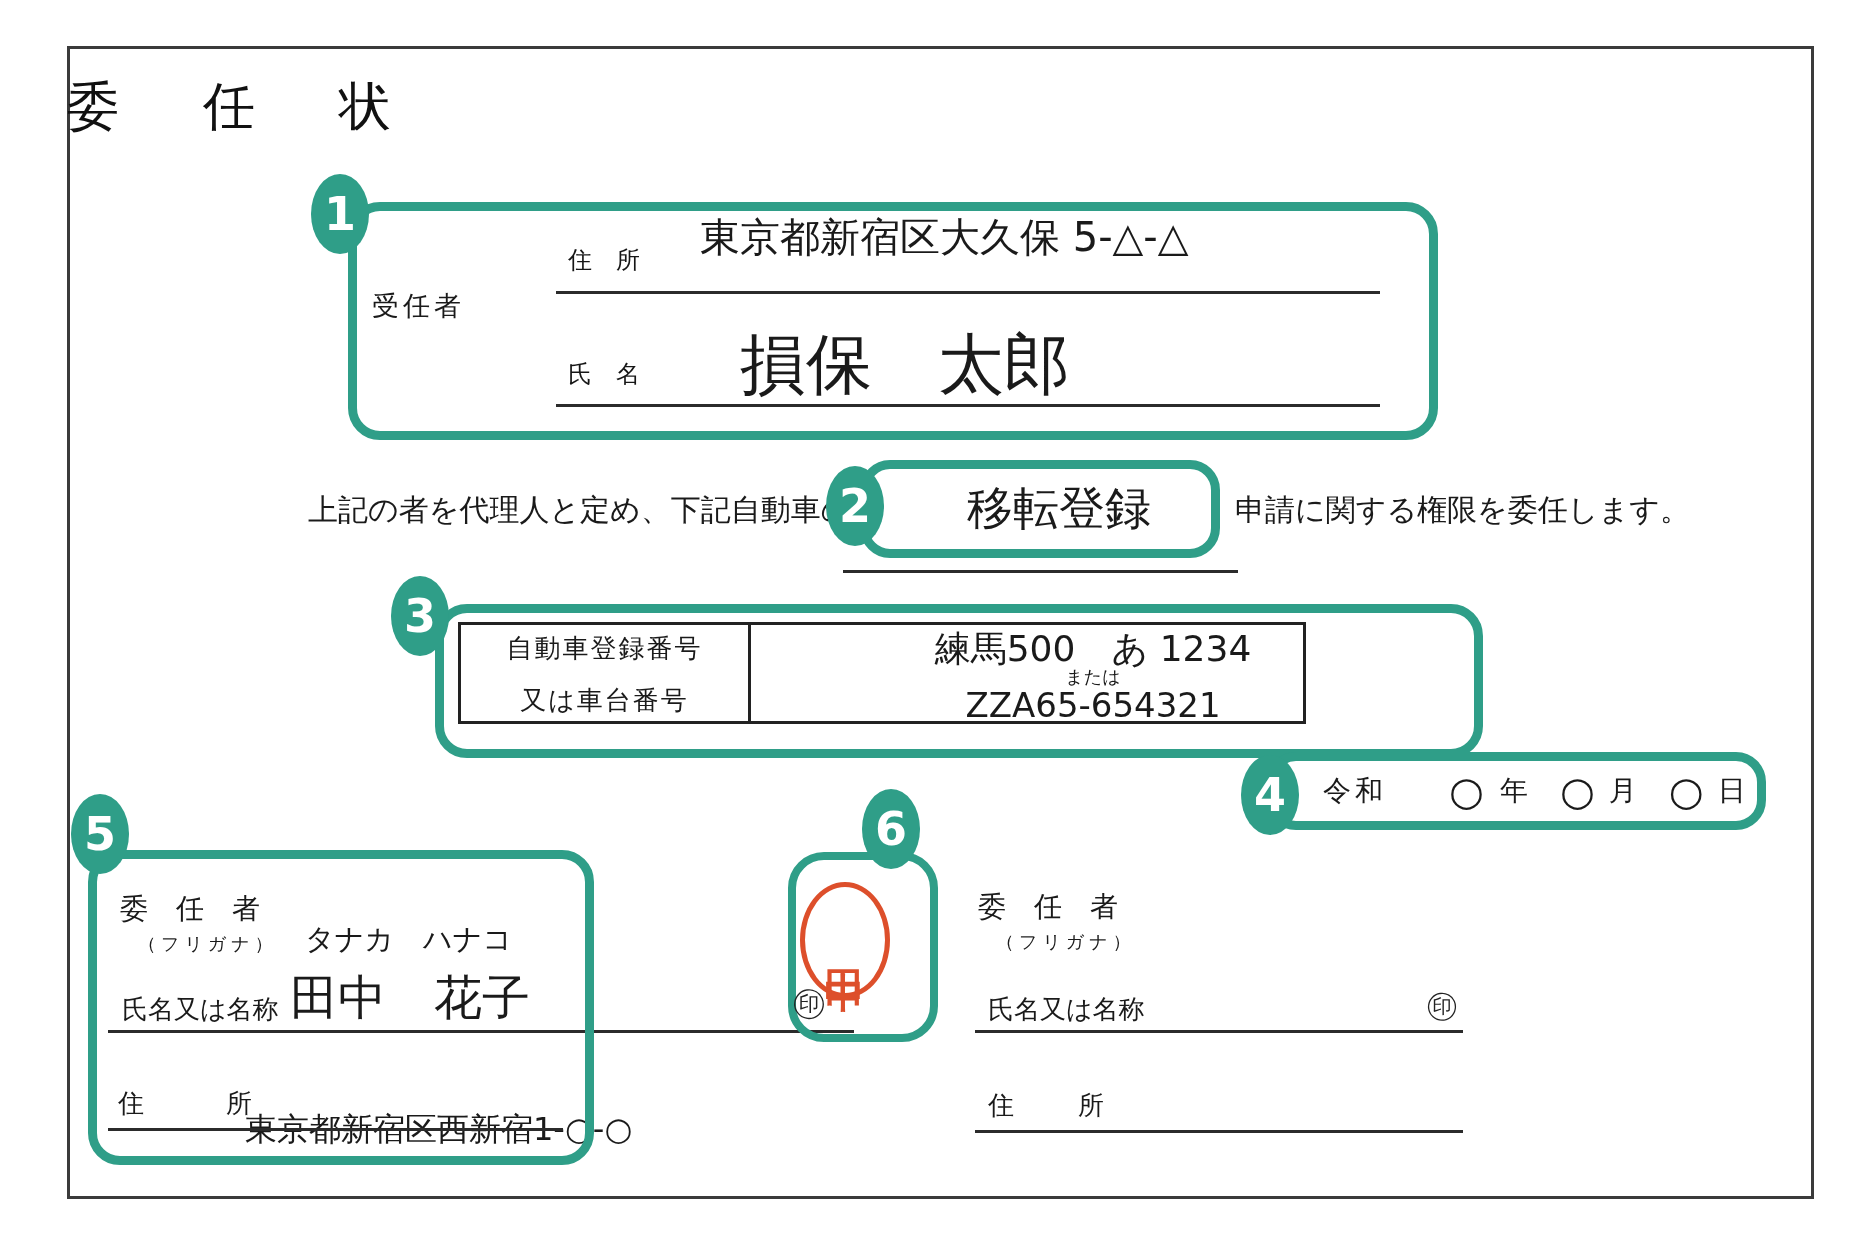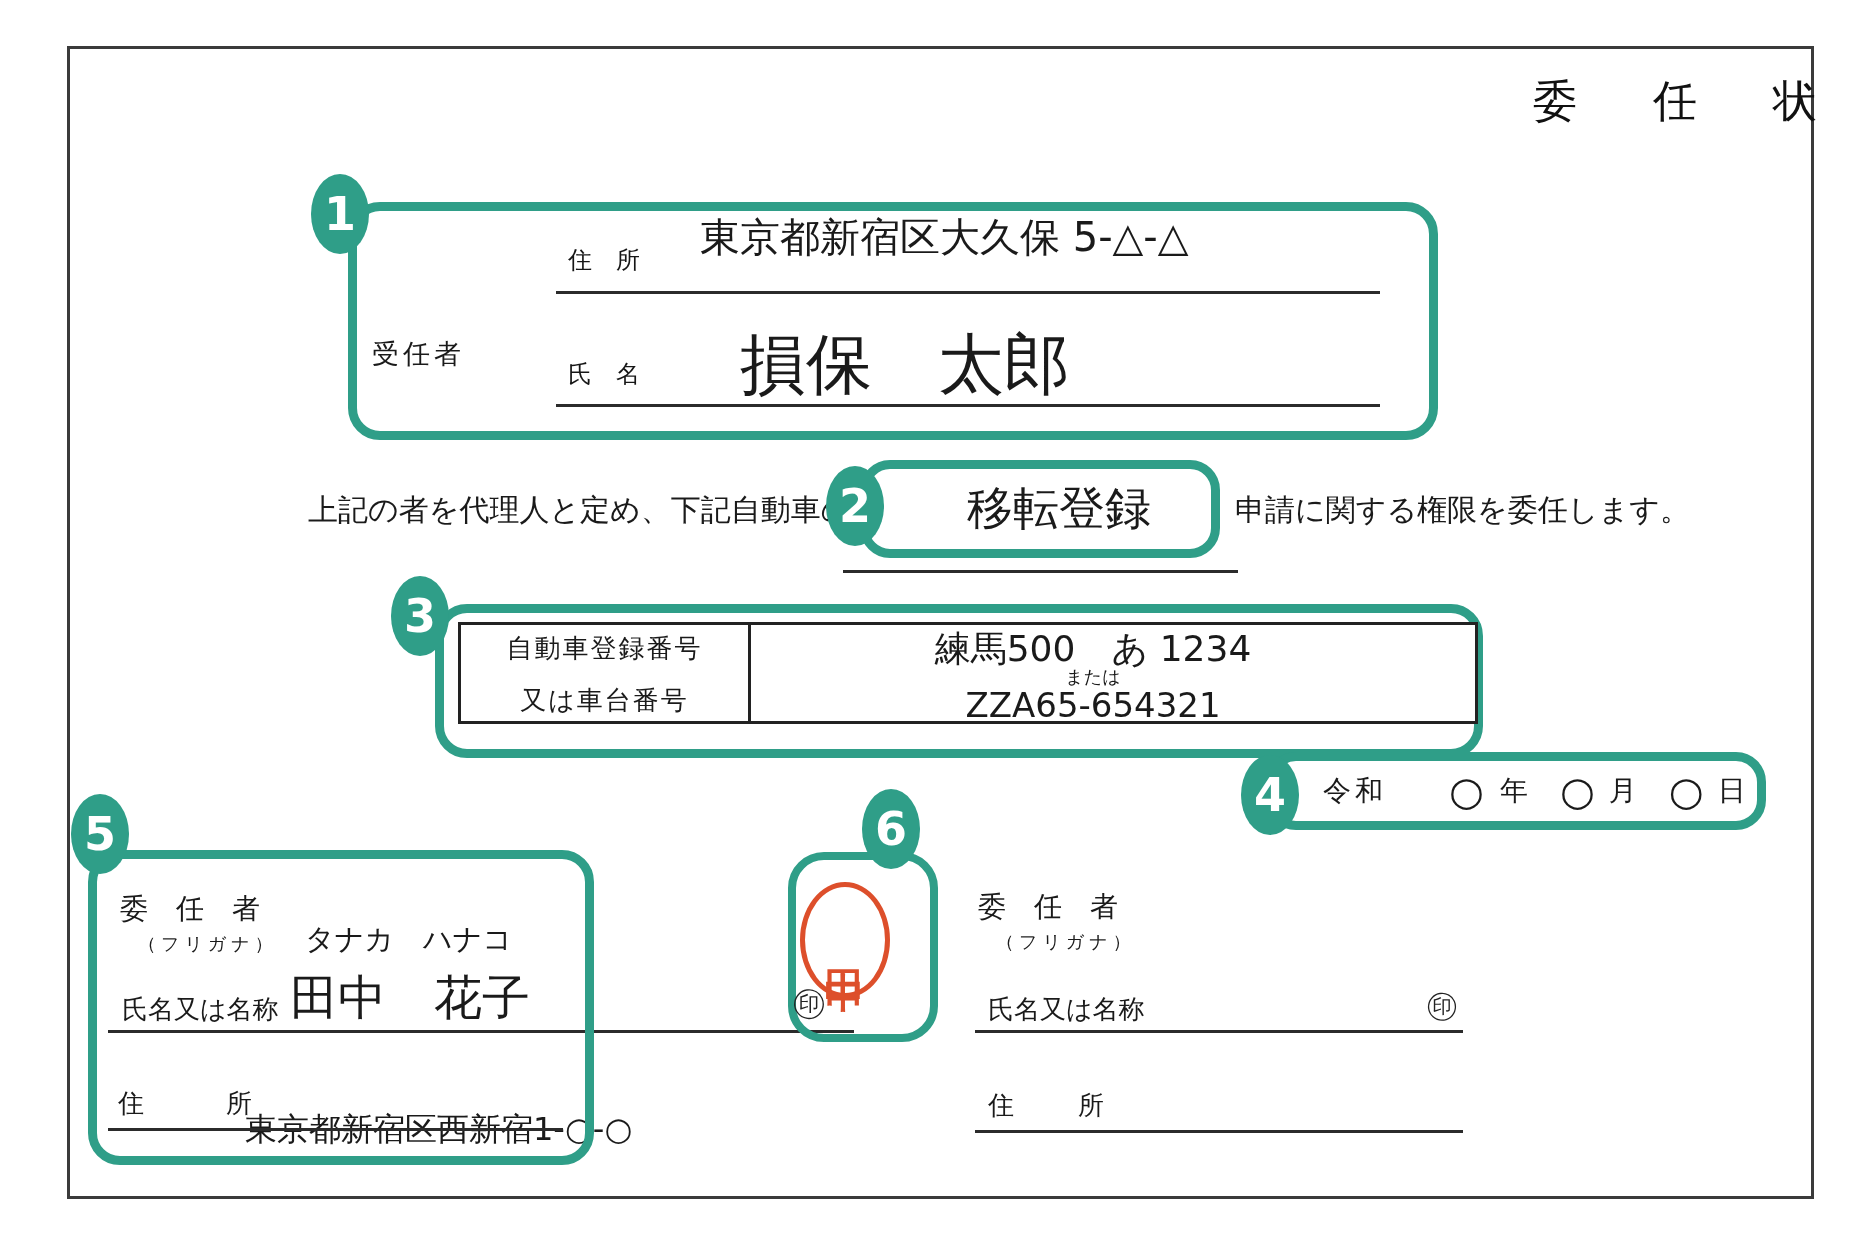--- a/index.html
+++ b/index.html
@@ -8,36 +8,36 @@
     font-family:"Liberation Serif","DejaVu Serif",serif; color:#1a1a1a;
   }
   .doc-border {
     position:absolute; left:67px; top:46px; width:1741px; height:1147px;
     border:3px solid #3b3b3b; background:#fff;
   }
   .print { font-family:"Liberation Serif","DejaVu Serif",serif;text-align:center; }
   .hand  { font-family:"DejaVu Sans",sans-serif; font-weight:400; }
   .abs { position:absolute; white-space:nowrap; }
   .title {
-    left:67px; top:72px; width:1741px; text-align:right;
-    font-size:44px; letter-spacing:16px; color:#111;padding-left:25px;
+    left:67px; top:72px; width:1741px; text-align:left;
+    font-size:52px; letter-spacing:16px; color:#111;
   }
   .tealbox {
     position:absolute; border:9px solid #2F9E88; border-radius:32px; background:transparent;
   }
   .callout {
     position:absolute; width:58px; height:80px; border-radius:50%;
     background:#2F9E88; color:#fff; z-index:6;
     display:flex; align-items:center; justify-content:center;
     font-family:"DejaVu Sans",sans-serif; font-weight:bold; font-size:46px;
   }
   .uline { position:absolute; border-top:3px solid #2b2b2b; height:0; }
   .label { font-size:24px; color:#161616; }
   .vtable {
-    position:absolute; left:458px; top:622px; width:1020px; height:102px;
+    position:absolute; left:458px; top:622px; width:848px; height:102px;
     border:3px solid #222; background:#fff; box-sizing:border-box; z-index:2;
   }
   .vtable .divider { position:absolute; left:287px; top:0; bottom:0; border-left:3px solid #222; }
   .cellc { position:absolute; text-align:center; }
   .datebox {
     position:absolute; left:1266px; top:752px; width:500px; height:78px;
     border:9px solid #2F9E88; border-radius:30px; box-sizing:border-box;
     display:flex; align-items:center; z-index:4; background:#fff;
   }
   .datebox .era { font-size:28px; margin-left:48px; letter-spacing:4px; }
@@ -69,21 +69,21 @@
 
 <div class="page">
   <div class="doc-border"></div>
 
   <div class="abs title print">委　任　状</div>
 
   <div class="tealbox" style="left:348px; top:202px; width:1072px; height:220px; z-index:2;"></div>
   <div class="callout" style="left:311px; top:174px;">
     <span>1</span>
   </div>
-  <div class="abs print" style="left:372px; top:288px; font-size:27px; letter-spacing:4px;margin-top:48px;">受任者</div>
+  <div class="abs print" style="left:372px; top:288px; font-size:27px; letter-spacing:4px;">受任者</div>
 
   <div class="abs print label" style="left:568px; top:244px;">住　所</div>
   <div class="uline" style="left:556px; top:291px; width:824px;"></div>
   <div class="abs hand" style="left:700px; top:210px; font-size:40px;">東京都新宿区大久保 5-△-△</div>
 
   <div class="abs print label" style="left:568px; top:358px;">氏　名</div>
   <div class="uline" style="left:556px; top:404px; width:824px;"></div>
   <div class="abs hand" style="left:740px; top:320px; font-size:66px;">損保　太郎</div>
 
   <div class="abs print" style="left:308px; top:490px; font-size:30px;">上記の者を代理人と定め、下記自動車の</div>

